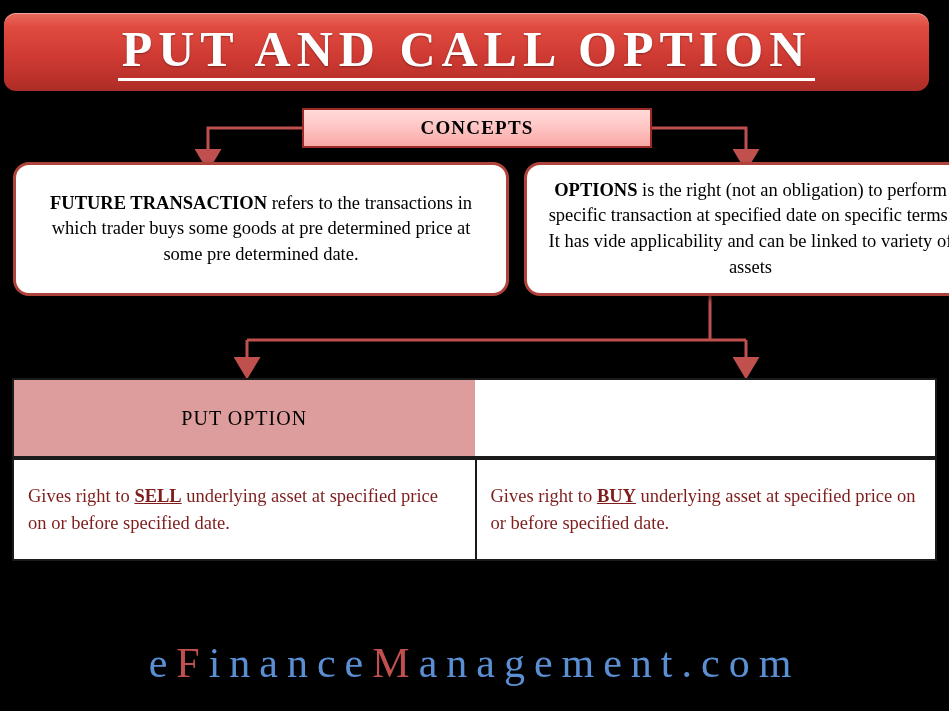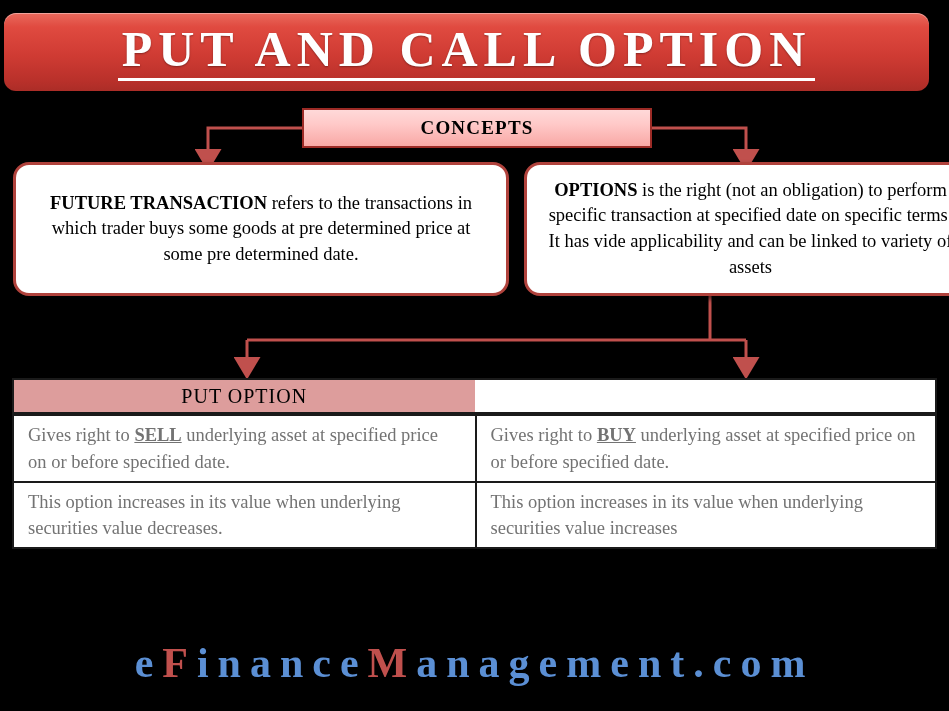--- a/index.html
+++ b/index.html
@@ -114,53 +114,53 @@
     top: 378px;
     width: 925px;
     border: 2px solid #1a1a1a;
     box-sizing: border-box;
     background: #ffffff;
   }
   .trow { display: flex; }
   .trow + .trow { border-top: 2px solid #1a1a1a; }
   .tcell {
     box-sizing: border-box;
-    padding: 6px 14px;
+    padding: 23px 14px;
     font-size: 18.5px;
     line-height: 1.42;
-    color: #737373;
+    color: #7f1d1d;
     flex: 0 0 50%;
     width: 50%;
   }
   .tcell + .tcell { border-left: 2px solid #1a1a1a; }
   .header-row .tcell {
     background: #dd9d9c;
     text-align: center;
     font-size: 20px;
     letter-spacing: 1px;
-    padding: 2px 10px;
+    padding: 24px 10px;
     color: #000000;
   }
   .header-row { border-bottom: 2px solid #1a1a1a; }
   .kw { font-weight: bold; text-decoration: underline; }
 
   
   .footer {
     position: absolute;
     left: 0;
     top: 632px;
     width: 949px;
     height: 62px;
     display: flex;
     align-items: center;
     justify-content: center;
   }
   .logo {
     font-size: 42px;
-    font-weight: bold;
+    font-weight: normal;
     letter-spacing: 9px;
     white-space: nowrap;
     line-height: 1;
   }
   .logo .b { color: #5b8fd4; }
   .logo .r { color: #c0504d; }
 </style>
 </head>
 <body>
 
@@ -205,24 +205,20 @@
 
   <div class="trow header-row">
     <div class="tcell">PUT OPTION</div>
   </div>
 
   <div class="trow">
     <div class="tcell"><span>Gives right to </span><span class="kw">SELL</span><span> underlying asset at specified price on or before specified date.</span></div>
     <div class="tcell"><span>Gives right to </span><span class="kw">BUY</span><span> underlying asset at specified price on or before specified date.</span></div>
   </div>
 
-  <div class="trow">
-    <div class="tcell">This option increases in its value when underlying securities value decreases.</div>
-    <div class="tcell">This option increases in its value when underlying securities value increases</div>
-  </div>
 
 
 </div>
 
 <div class="footer">
   <div class="logo">
     <span class="b">e</span><span class="r">F</span><span class="b">inance</span><span class="r">M</span><span class="b">anagement.com</span>
   </div>
 </div>
 

